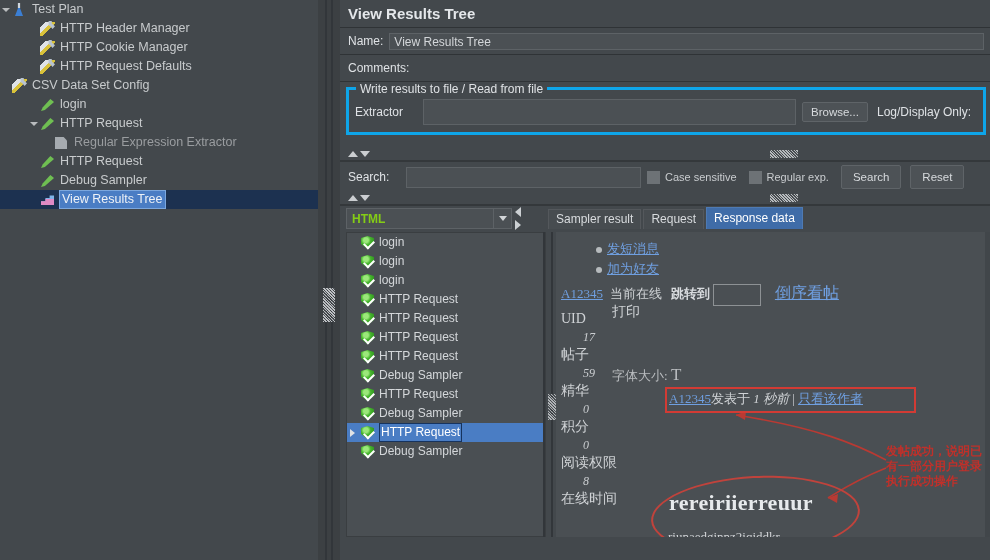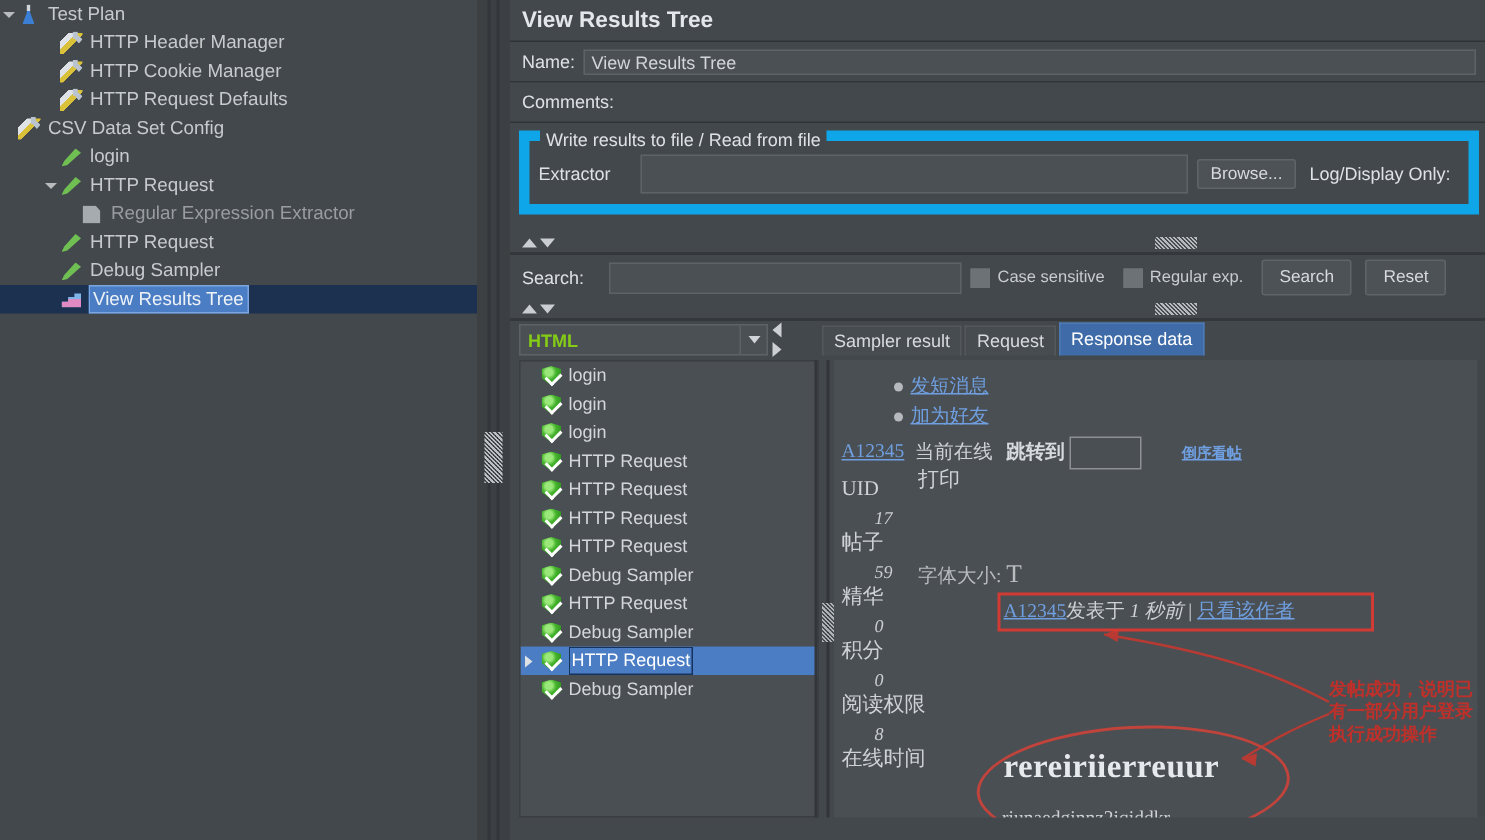--- a/index.html
+++ b/index.html
@@ -113,21 +113,21 @@
   .flabel{font-size:12px;color:#dfe2e5;margin-right:6px;white-space:nowrap;}
   .finput{
     flex:1;height:17px;background:#4b5054;border:1px solid #5d6266;
     color:#d3d6d9;font-size:12px;line-height:17px;padding:0 4px;
     box-sizing:border-box;margin-right:6px;
   }
   .sep-thin{height:1px;background:#2f3336;}
 
   
   .groupbox{
-    position:relative;margin:5px 4px 13px 6px;border:7px solid #0ea5e9;
+    position:relative;margin:5px 4px 13px 6px;border:3px solid #0ea5e9;
     padding:9px 6px 7px 6px;
   }
   .grouptitle{
     position:absolute;top:-8px;left:7px;background:#43484c;padding:0 4px;
     font-size:12px;color:#dfe2e5;white-space:nowrap;
   }
   .filerow{display:flex;align-items:center;}
   .btn{
     background:#4d5256;border:1px solid #5f6468;color:#d7dadd;
     font-size:11.5px;padding:3px 8px;border-radius:2px;cursor:default;
@@ -492,21 +492,21 @@
         </div>
         <div style="position:absolute;left:40px;top:28px;">
           <span class="bullet"></span><span class="link" style="font-size:13px;">加为好友</span>
         </div>
 
         <div style="position:absolute;left:5px;top:51px;white-space:nowrap;">
           <span class="link" style="font-size:13px;">A12345</span>
           <span style="font-size:13px;color:#cfd2d5;margin-left:4px;">当前在线</span>
           <span style="font-size:13px;color:#d8dbde;margin-left:6px;font-weight:bold;">跳转到</span>
           <span class="jumpbox"></span>
-          <span class="link" style="font-size:10px;font-weight:bold;margin-left:24px;">倒序看帖</span>
+          <span class="link" style="font-size:16px;font-weight:normal;margin-left:11px;">倒序看帖</span>
         </div>
 
         <div style="position:absolute;left:56px;top:71px;font-size:14px;color:#cfd2d5;">打印</div>
 
         <div style="position:absolute;left:56px;top:133px;font-size:13px;color:#b9bcbf;">
           <span>字体大小:</span>
           <span style="font-size:17px;font-family:'Liberation Serif',serif;">T</span>
         </div>
 
         <div class="rleft" id="stats">

